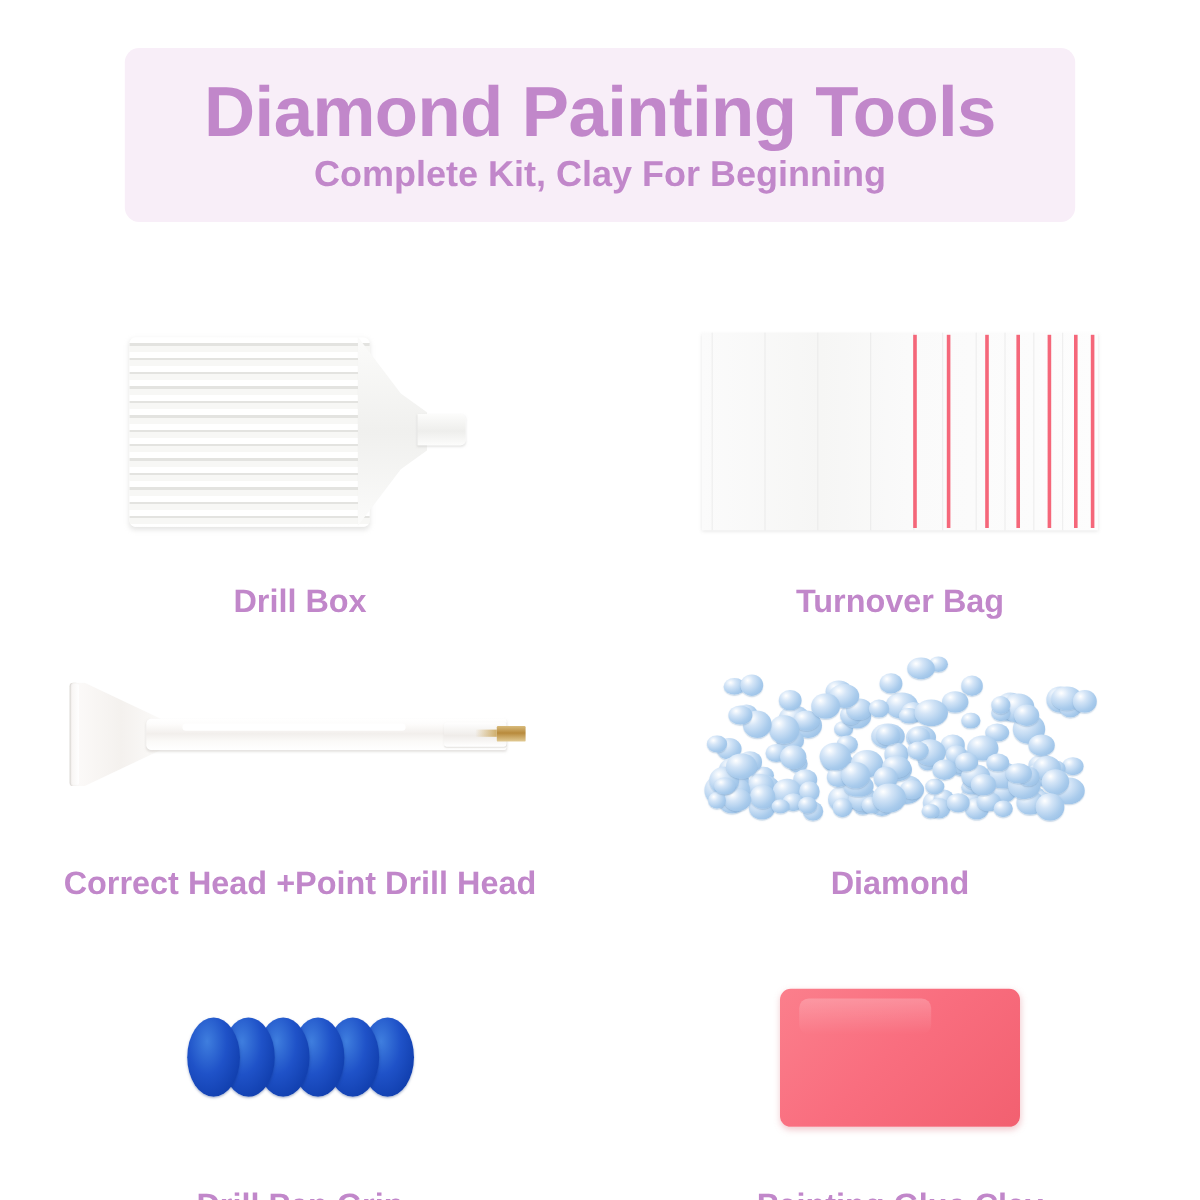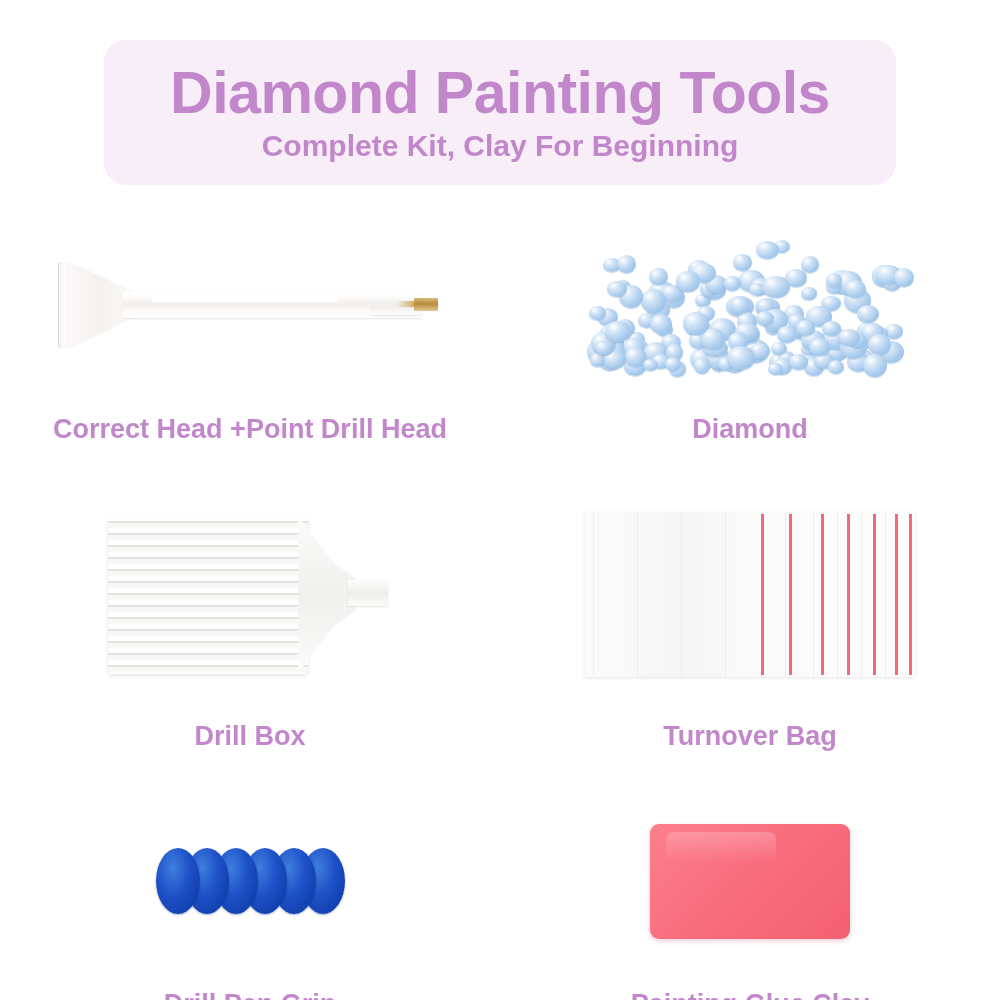--- a/index.html
+++ b/index.html
@@ -16,21 +16,21 @@
   }
 
   
   .banner {
     position: absolute;
     left: 104px;
     top: 40px;
     width: 792px;
     height: 145px;
     background: #f8eef8;
-    border-radius: 22px;
+    border-radius: 12px;
     display: flex;
     flex-direction: column;
     align-items: center;
     justify-content: center;
   }
   .banner-title {
     font-size: 59px;
     font-weight: bold;
     color: #c187ca;
     letter-spacing: -0.5px;
@@ -304,20 +304,61 @@
 </style>
 </head>
 <body>
 
 <div class="banner">
   <div class="banner-title">Diamond Painting Tools</div>
   <div class="banner-subtitle">Complete Kit, Clay For Beginning</div>
 </div>
 
 <div class="grid">
+
+  <div class="row row-2">
+
+    <div class="cell">
+      <div class="media">
+        <div class="tray-wrap">
+          <div class="tray-body"></div>
+          <div class="tray-ribs"></div>
+          <div class="tray-nose"></div>
+          <div class="tray-handle"></div>
+        </div>
+      </div>
+      <div class="caption">Drill Box</div>
+    </div>
+
+    <div class="cell">
+      <div class="media">
+        <div class="bag" id="bag">
+            <div class="bag-fold" style="left: 8px; width: 1px;"></div>
+            <div class="bag-fold" style="left: 52px; width: 1px;"></div>
+            <div class="bag-fold" style="left: 96px; width: 1px;"></div>
+            <div class="bag-fold" style="left: 140px; width: 1px;"></div>
+            <div class="bag-fold" style="left: 176px; width: 1px;"></div>
+            <div class="bag-fold" style="left: 200px; width: 1px;"></div>
+            <div class="bag-fold" style="left: 228px; width: 1px;"></div>
+            <div class="bag-fold" style="left: 252px; width: 1px;"></div>
+            <div class="bag-fold" style="left: 276px; width: 1px;"></div>
+            <div class="bag-fold" style="left: 300px; width: 1px;"></div>
+            <div class="bag-zip" style="left: 176px;"></div>
+            <div class="bag-zip" style="left: 204px;"></div>
+            <div class="bag-zip" style="left: 236px;"></div>
+            <div class="bag-zip" style="left: 262px;"></div>
+            <div class="bag-zip" style="left: 288px;"></div>
+            <div class="bag-zip" style="left: 310px;"></div>
+            <div class="bag-zip" style="left: 324px;"></div>
+          </div>
+      </div>
+      <div class="caption">Turnover Bag</div>
+    </div>
+
+  </div>
 
   <div class="row row-1">
 
     <div class="cell">
       <div class="media">
         <div class="pen-wrap">
           <div class="pen-head"></div>
           <div class="pen-head-edge"></div>
           <div class="pen-shaft"></div>
           <div class="pen-taper"></div>
@@ -470,61 +511,20 @@
             <div class="drill" style="width: 19.0234px; height: 15.9978px; left: 211.26px; top: 92.6515px;"></div>
             <div class="drill" style="width: 25.8612px; height: 21.6211px; left: 20.4375px; top: 93.3035px;"></div>
             <div class="drill" style="width: 18.4324px; height: 14.9658px; left: 170.653px; top: 83.7556px;"></div>
           </div>
       </div>
       <div class="caption">Diamond</div>
     </div>
 
   </div>
 
-  <div class="row row-2">
-
-    <div class="cell">
-      <div class="media">
-        <div class="tray-wrap">
-          <div class="tray-body"></div>
-          <div class="tray-ribs"></div>
-          <div class="tray-nose"></div>
-          <div class="tray-handle"></div>
-        </div>
-      </div>
-      <div class="caption">Drill Box</div>
-    </div>
-
-    <div class="cell">
-      <div class="media">
-        <div class="bag" id="bag">
-            <div class="bag-fold" style="left: 8px; width: 1px;"></div>
-            <div class="bag-fold" style="left: 52px; width: 1px;"></div>
-            <div class="bag-fold" style="left: 96px; width: 1px;"></div>
-            <div class="bag-fold" style="left: 140px; width: 1px;"></div>
-            <div class="bag-fold" style="left: 176px; width: 1px;"></div>
-            <div class="bag-fold" style="left: 200px; width: 1px;"></div>
-            <div class="bag-fold" style="left: 228px; width: 1px;"></div>
-            <div class="bag-fold" style="left: 252px; width: 1px;"></div>
-            <div class="bag-fold" style="left: 276px; width: 1px;"></div>
-            <div class="bag-fold" style="left: 300px; width: 1px;"></div>
-            <div class="bag-zip" style="left: 176px;"></div>
-            <div class="bag-zip" style="left: 204px;"></div>
-            <div class="bag-zip" style="left: 236px;"></div>
-            <div class="bag-zip" style="left: 262px;"></div>
-            <div class="bag-zip" style="left: 288px;"></div>
-            <div class="bag-zip" style="left: 310px;"></div>
-            <div class="bag-zip" style="left: 324px;"></div>
-          </div>
-      </div>
-      <div class="caption">Turnover Bag</div>
-    </div>
-
-  </div>
-
   <div class="row row-3">
 
     <div class="cell">
       <div class="media">
         <div class="grip" id="grip">
             <div class="grip-seg" style="left: 151px; z-index: 1;"></div>
             <div class="grip-seg" style="left: 122px; z-index: 2;"></div>
             <div class="grip-seg" style="left: 93px; z-index: 3;"></div>
             <div class="grip-seg" style="left: 64px; z-index: 4;"></div>
             <div class="grip-seg" style="left: 35px; z-index: 5;"></div>

